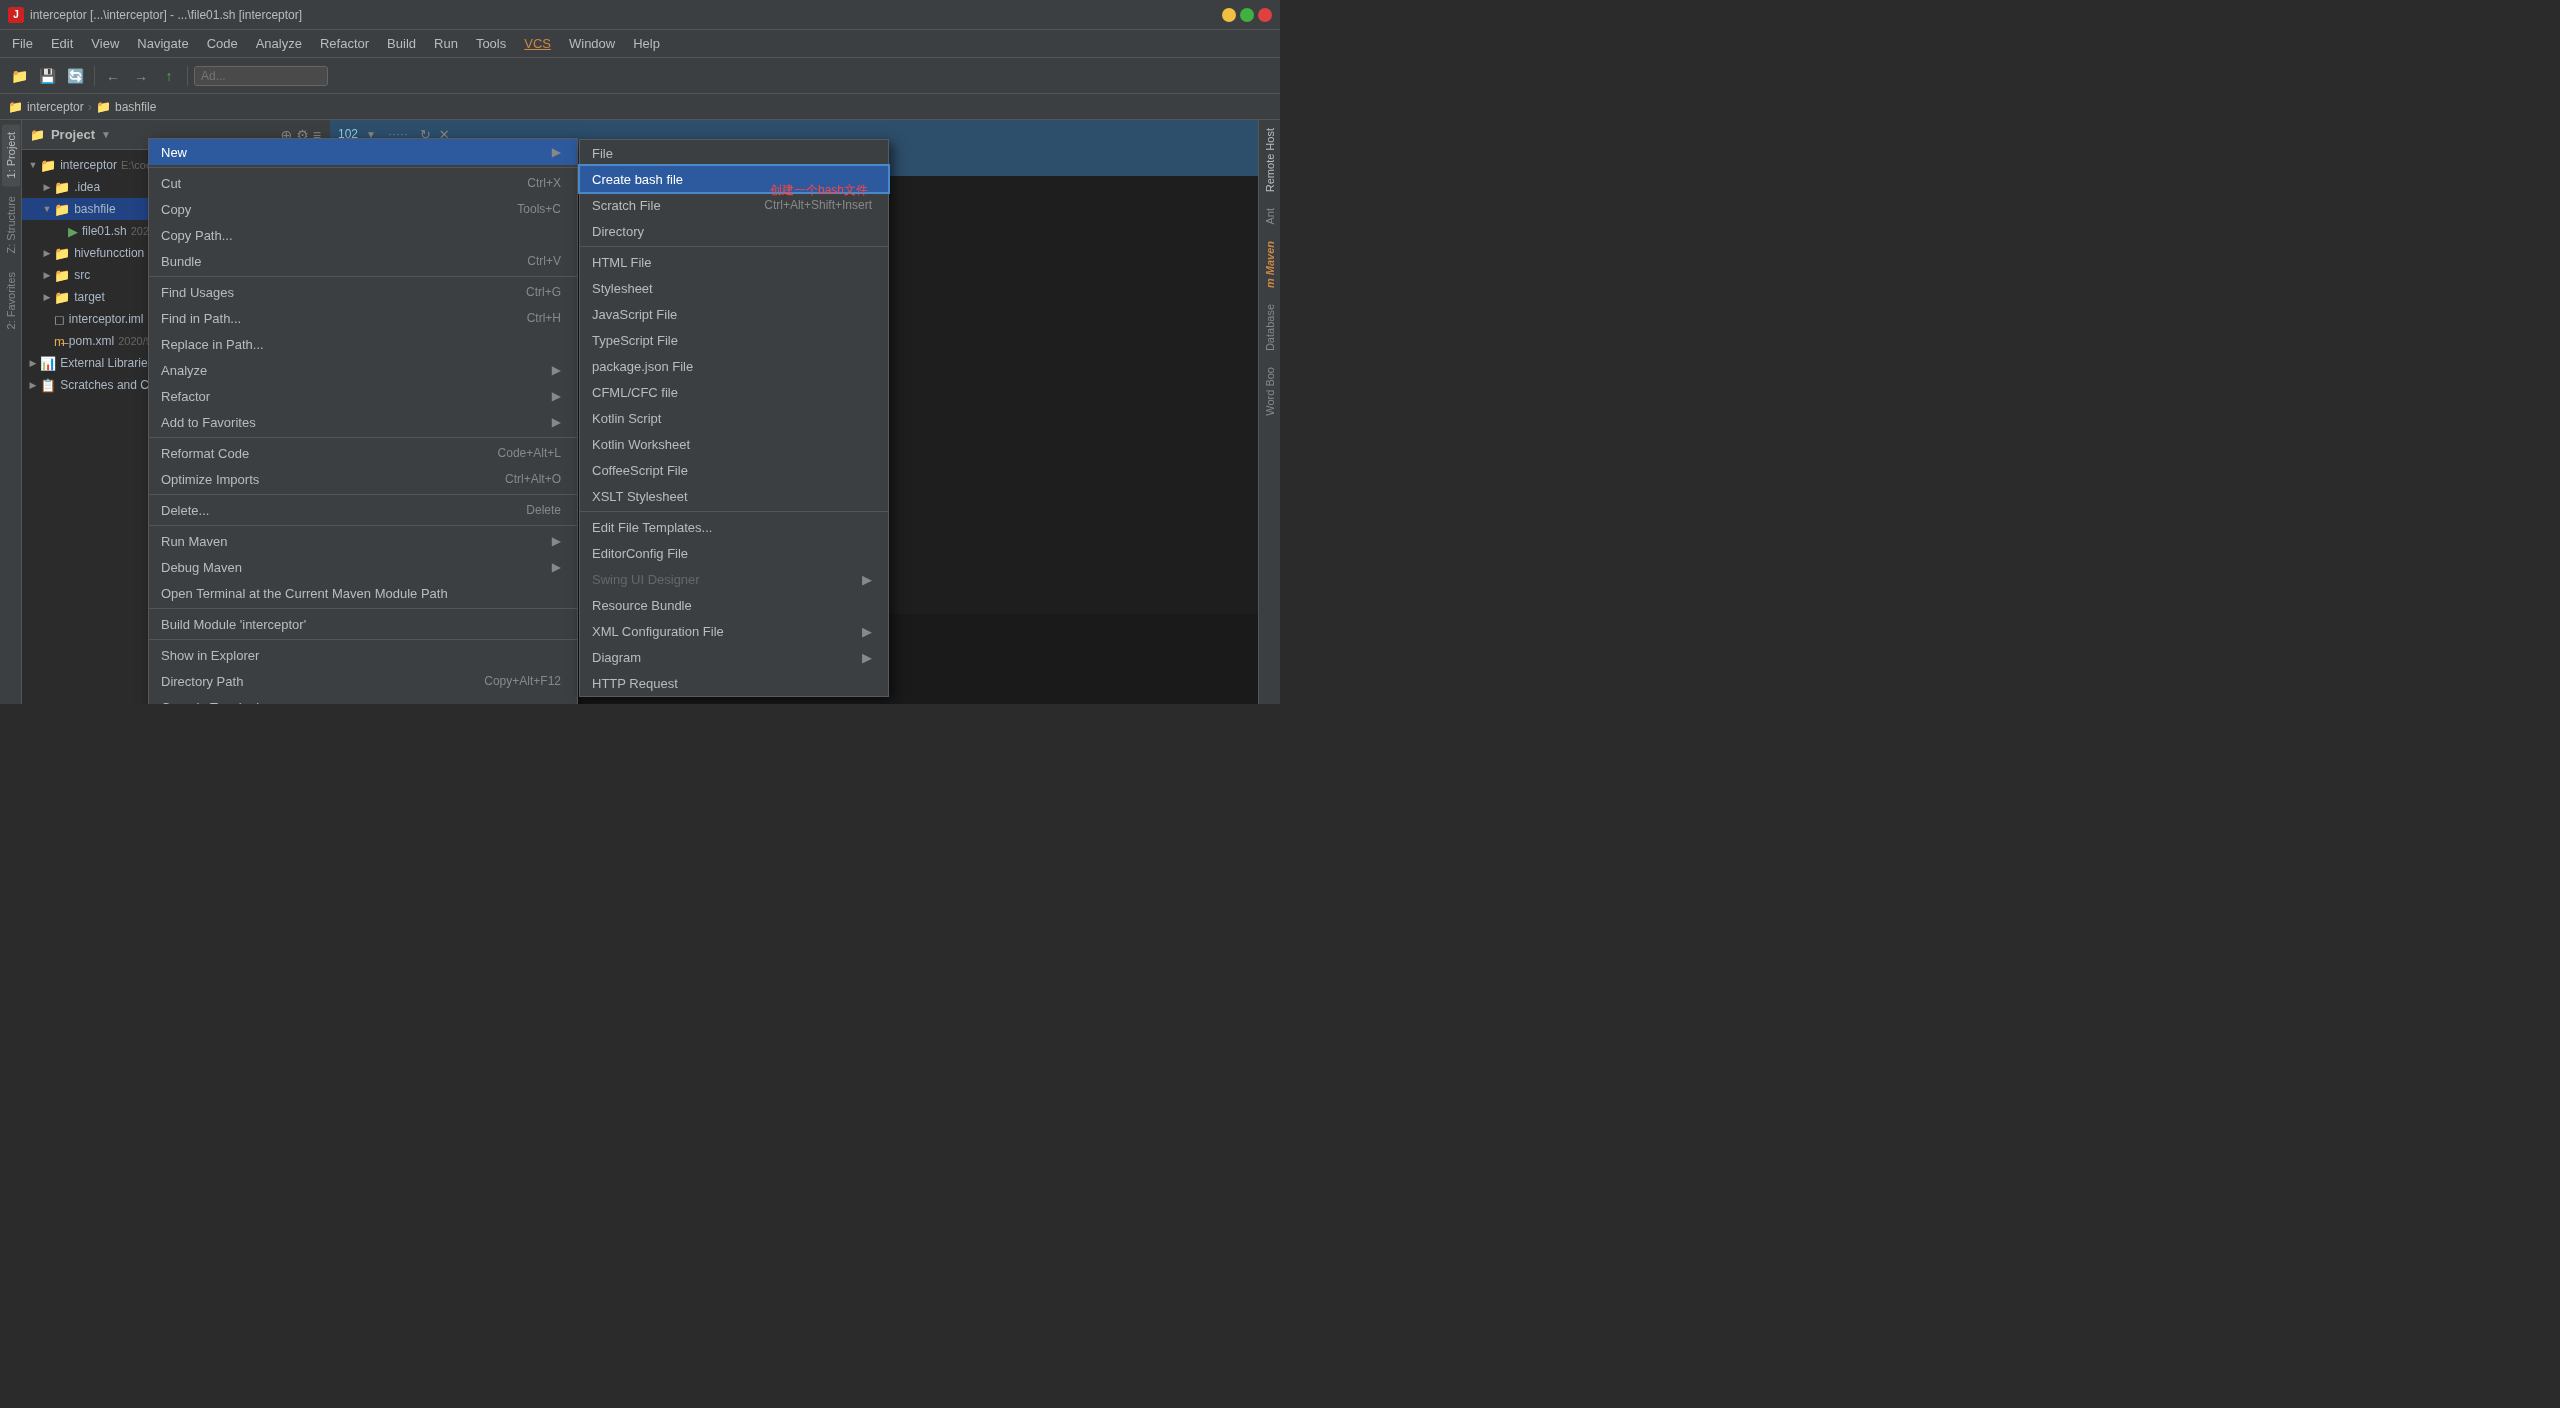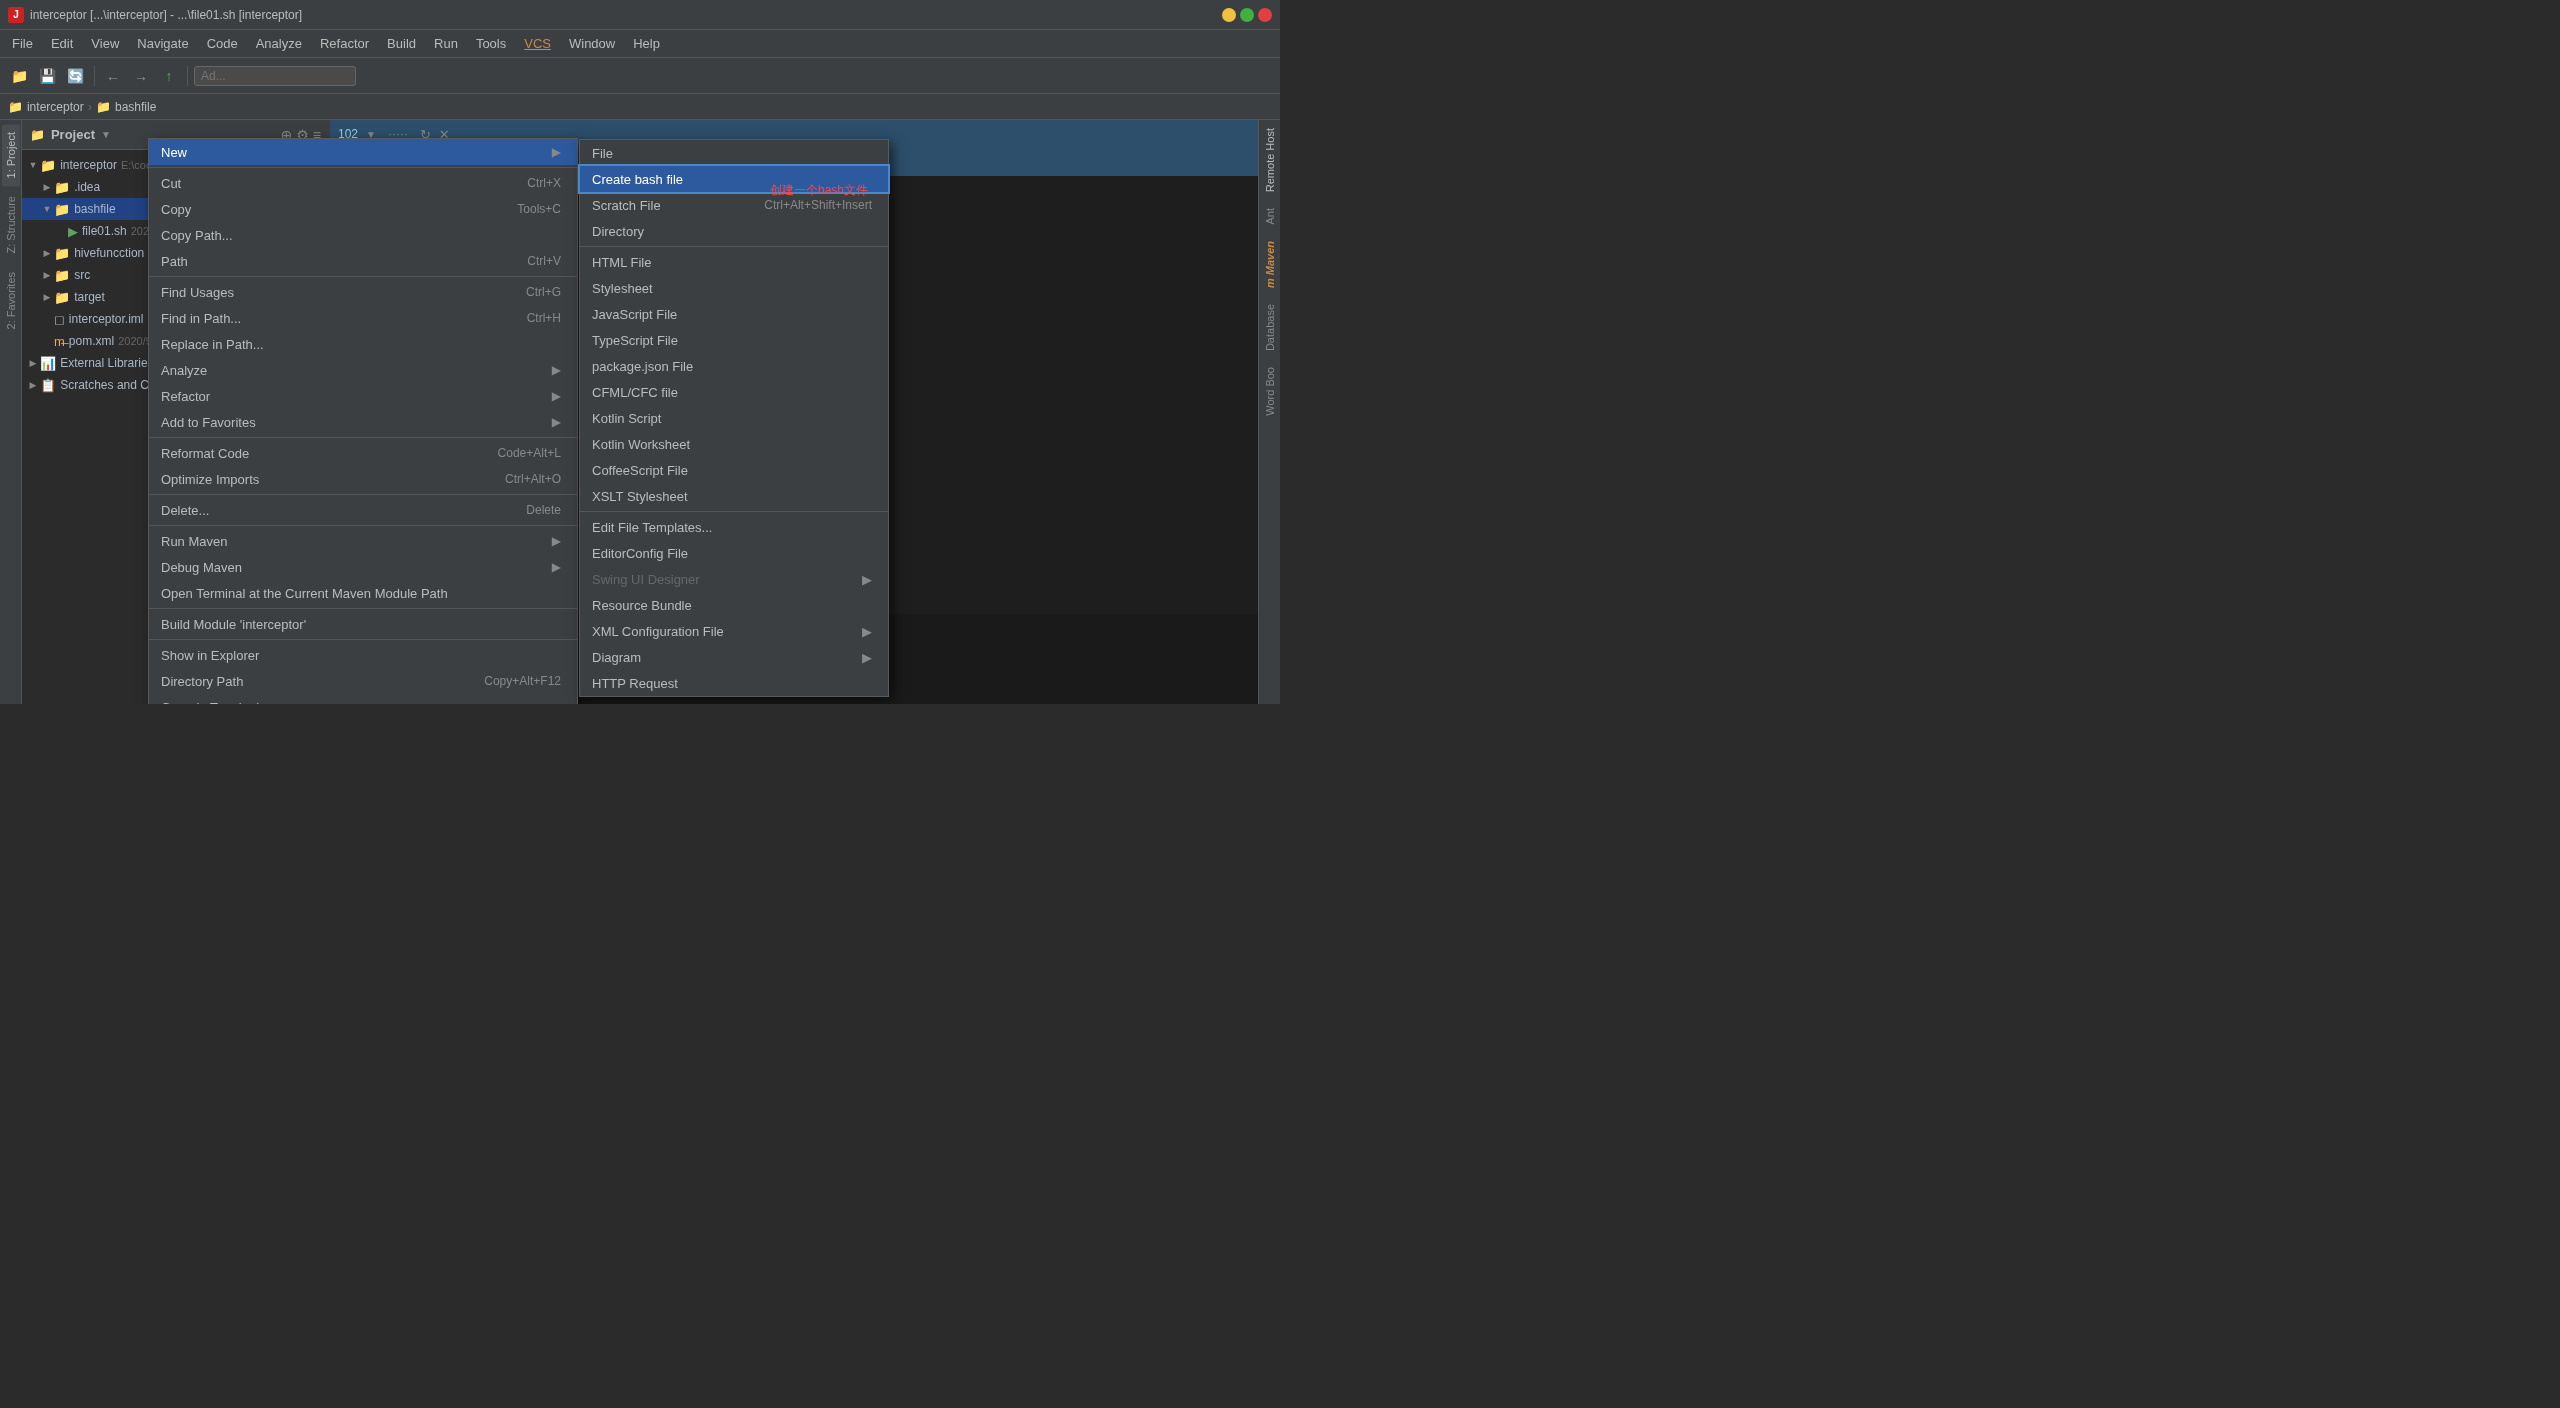--- a/index.html
+++ b/index.html
@@ -88,21 +88,21 @@
       cursor: pointer;
       border-radius: 3px;
       font-size: 14px;
     }
     .toolbar-separator { width: 1px; height: 20px; background: #555; margin: 0 2px; }
     .toolbar-search {
       background: #4a4a4a;
       border: 1px solid #666;
       color: #bbb;
       padding: 2px 6px;
-      width: 162px;
+      width: 134px;
       font-size: 12px;
       border-radius: 3px;
     }
 
     
     .breadcrumb-bar {
       background: #3c3f41;
       height: 26px;
       display: flex;
       align-items: center;
@@ -636,21 +636,21 @@
       <span class="ctx-item-shortcut">Ctrl+X</span>
     </div>
     <div class="ctx-item">
       <span class="ctx-item-label">Copy</span>
       <span class="ctx-item-shortcut">Tools+C</span>
     </div>
     <div class="ctx-item">
       <span class="ctx-item-label">Copy Path...</span>
     </div>
     <div class="ctx-item">
-      <span class="ctx-item-label">Path</span>
+      <span class="ctx-item-label">Bundle</span>
       <span class="ctx-item-shortcut">Ctrl+V</span>
     </div>
 
     <div class="ctx-separator"></div>
 
     <div class="ctx-item">
       <span class="ctx-item-label">Find Usages</span>
       <span class="ctx-item-shortcut">Ctrl+G</span>
     </div>
     <div class="ctx-item">

